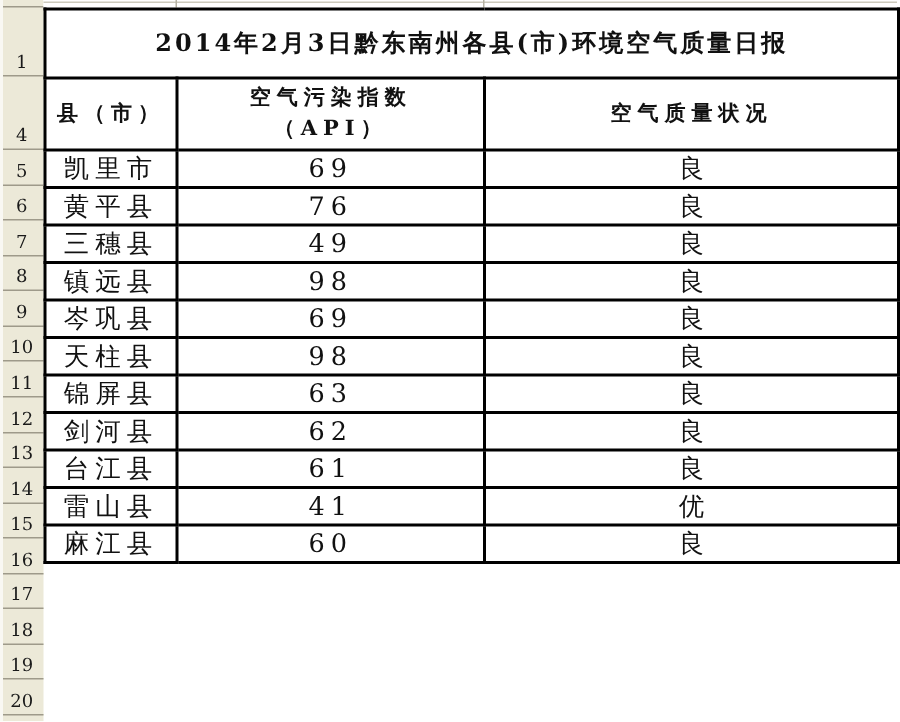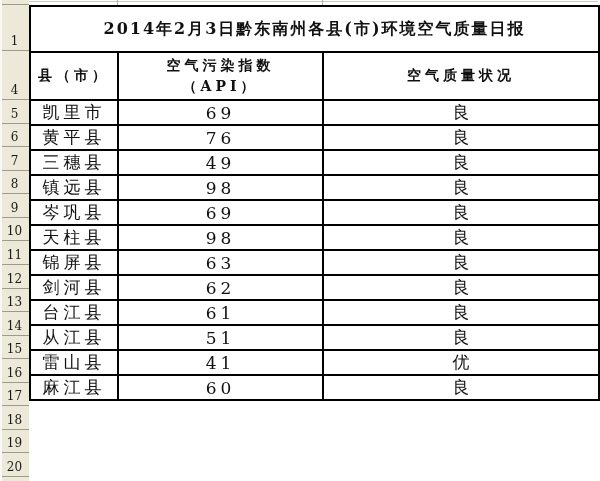--- a/index.html
+++ b/index.html
@@ -202,25 +202,20 @@
         <td class="cell-county">剑河县</td>
         <td class="cell-api">62</td>
         <td class="cell-status">良</td>
       </tr>
       <tr class="row-data">
         <td class="cell-county">台江县</td>
         <td class="cell-api">61</td>
         <td class="cell-status">良</td>
       </tr>
       <tr class="row-data">
-        <td class="cell-county">从江县</td>
-        <td class="cell-api">51</td>
-        <td class="cell-status">良</td>
-      </tr>
-      <tr class="row-data">
         <td class="cell-county">雷山县</td>
         <td class="cell-api">41</td>
         <td class="cell-status">优</td>
       </tr>
       <tr class="row-data">
         <td class="cell-county">麻江县</td>
         <td class="cell-api">60</td>
         <td class="cell-status">良</td>
       </tr>
     </tbody>

